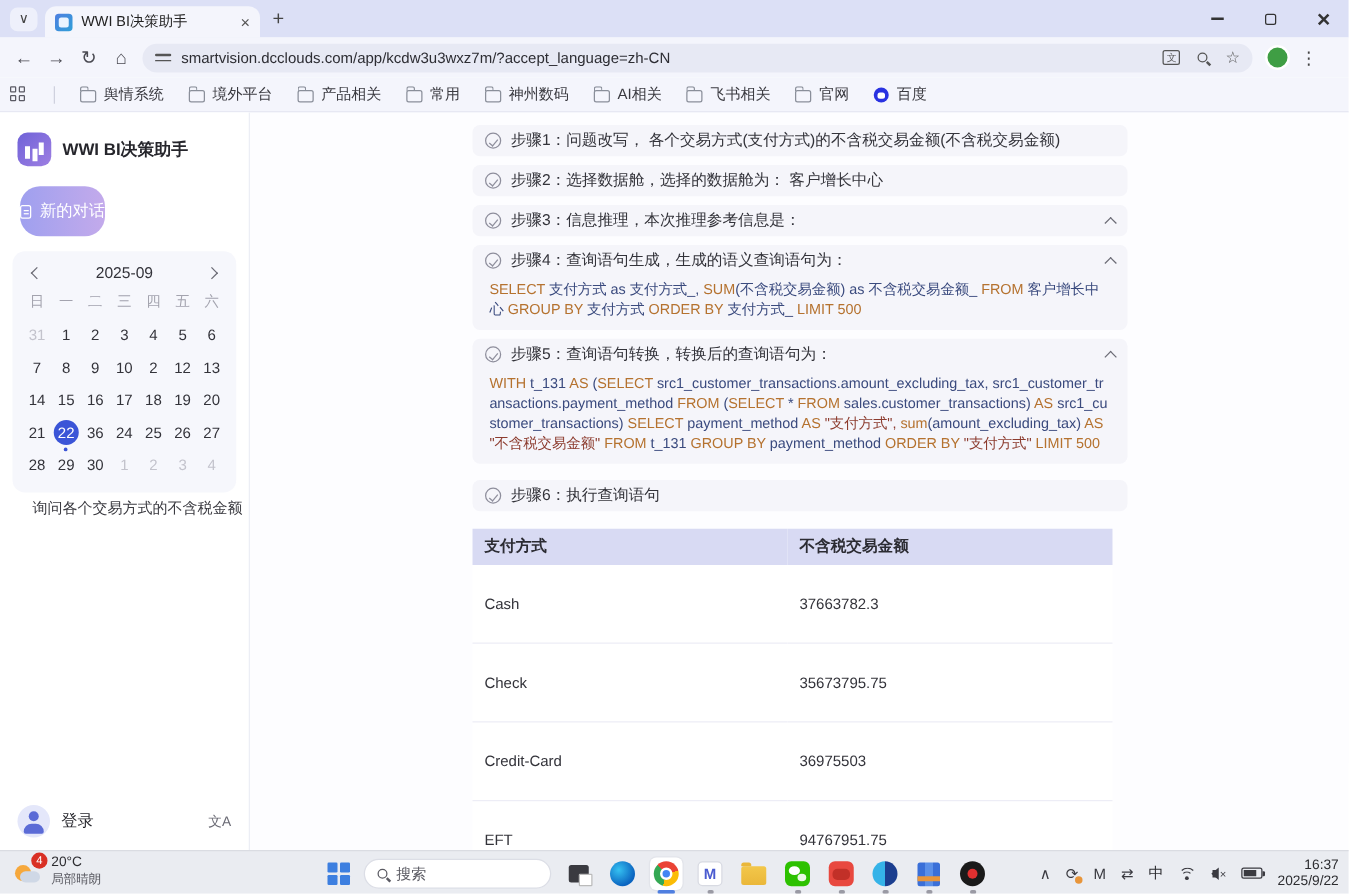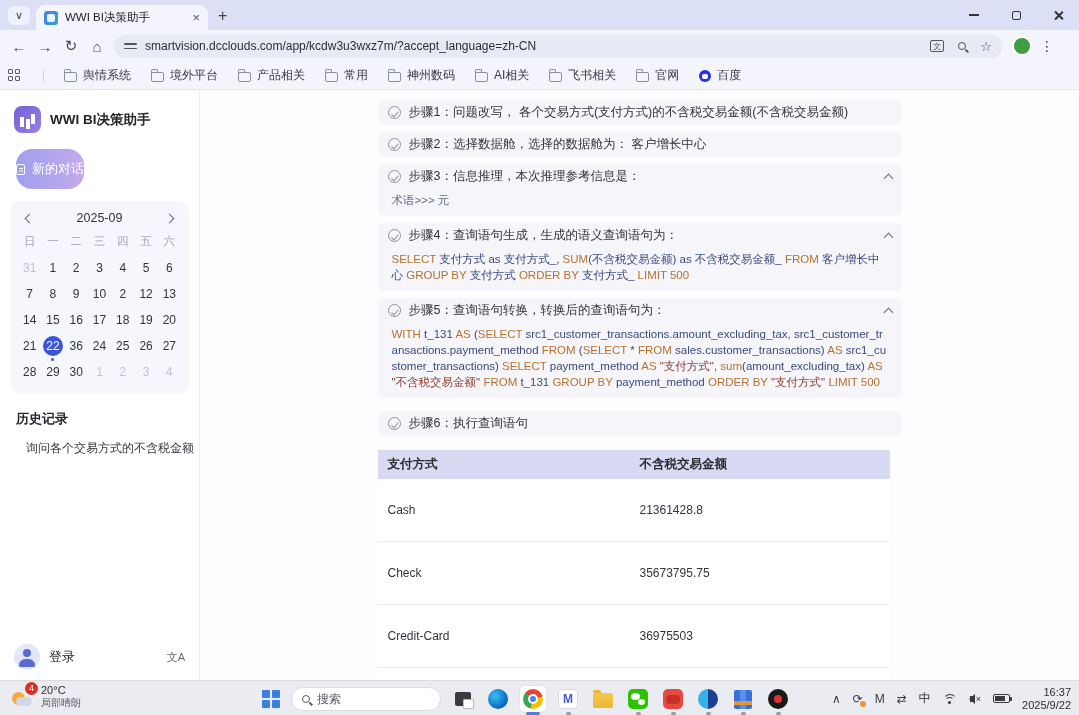--- a/index.html
+++ b/index.html
@@ -376,21 +376,20 @@
 
           <span class="cal-day muted"><span>2</span></span>
 
           <span class="cal-day muted"><span>3</span></span>
 
           <span class="cal-day muted"><span>4</span></span>
 
       </div>
     </div>
 
-    <div class="history-title">历史记录</div>
 
       <div class="history-item">询问各个交易方式的不含税金额</div>
 
     <div class="sidebar-foot">
       <span class="login-avatar"></span>
       <span class="login-label">登录</span>
       <span class="lang-toggle">文A</span>
     </div>
   </div>
 
@@ -410,21 +409,20 @@
           <span class="step-label">步骤2：选择数据舱，选择的数据舱为： 客户增长中心</span>
         </div>
       </div>
 
       <div class="step">
         <div class="step-head">
           <span class="check-ic"></span>
           <span class="step-label">步骤3：信息推理，本次推理参考信息是：</span>
           <span class="chev-up"></span>
         </div>
-        <div class="step-body"><span class="term-text">术语&gt;&gt;&gt; 元</span></div>
       </div>
 
       <div class="step">
         <div class="step-head">
           <span class="check-ic"></span>
           <span class="step-label">步骤4：查询语句生成，生成的语义查询语句为：</span>
           <span class="chev-up"></span>
         </div>
         <div class="step-body"><span class="sg-kw">SELECT</span><span class="sg-id"> 支付方式 as 支付方式_, </span><span class="sg-kw">SUM</span><span class="sg-id">(不含税交易金额) as 不含税交易金额_ </span><span class="sg-kw">FROM</span><span class="sg-id"> 客户增长中心 </span><span class="sg-kw">GROUP BY</span><span class="sg-id"> 支付方式 </span><span class="sg-kw">ORDER BY</span><span class="sg-id"> 支付方式_ </span><span class="sg-kw">LIMIT</span><span class="sg-num"> 500</span></div>
       </div>
@@ -449,21 +447,21 @@
         <thead>
           <tr>
             <th>支付方式</th>
             <th>不含税交易金额</th>
           </tr>
         </thead>
         <tbody id="table-body">
 
             <tr>
               <td>Cash</td>
-              <td>21361428.8</td>
+              <td>37663782.3</td>
             </tr>
 
             <tr>
               <td>Check</td>
               <td>35673795.75</td>
             </tr>
 
             <tr>
               <td>Credit-Card</td>
               <td>36975503</td>

